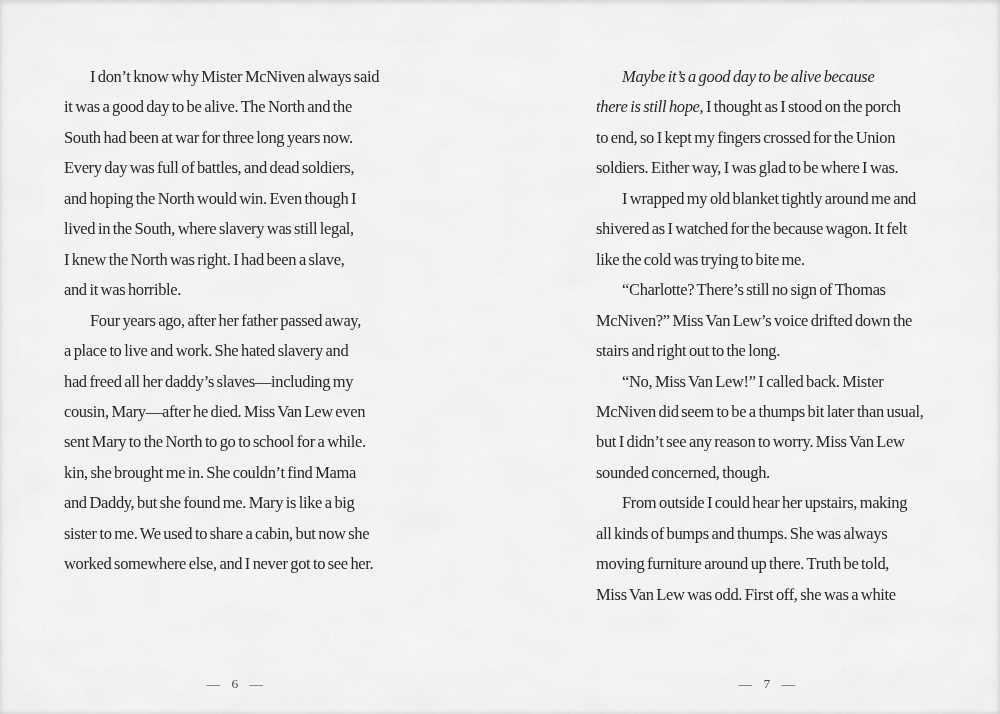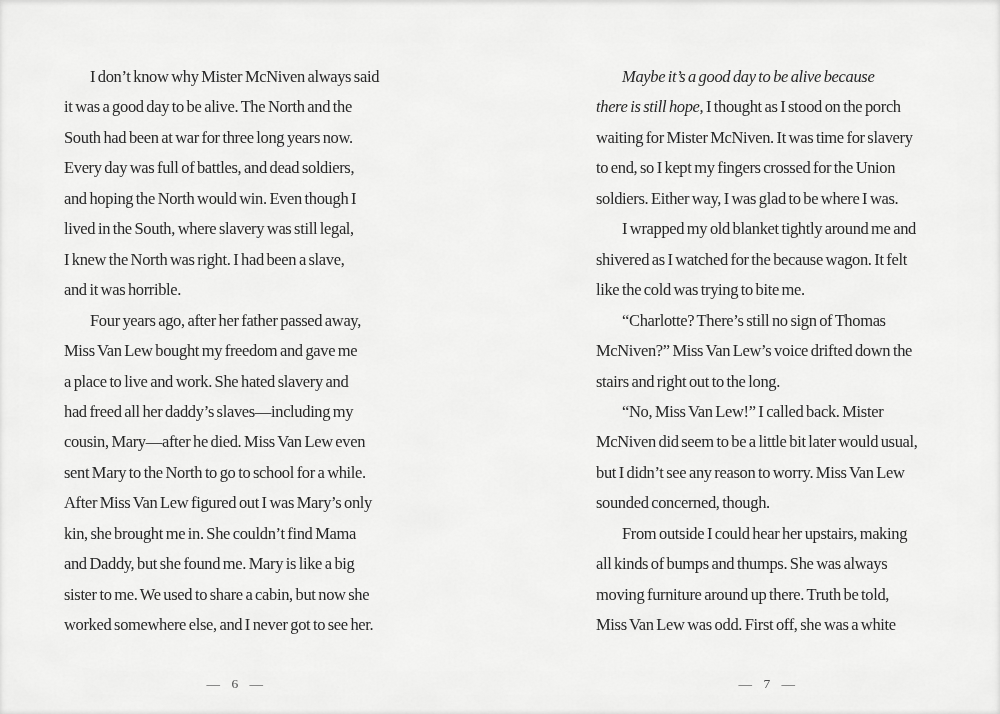--- a/index.html
+++ b/index.html
@@ -91,46 +91,43 @@
   <div class="text-block left" id="left-lines">
       <div class="line indent"><span>I don’t know why Mister McNiven always said</span></div>
       <div class="line"><span>it was a good day to be alive. The North and the</span></div>
       <div class="line"><span>South had been at war for three long years now.</span></div>
       <div class="line"><span>Every day was full of battles, and dead soldiers,</span></div>
       <div class="line"><span>and hoping the North would win. Even though I</span></div>
       <div class="line"><span>lived in the South, where slavery was still legal,</span></div>
       <div class="line"><span>I knew the North was right. I had been a slave,</span></div>
       <div class="line"><span>and it was horrible.</span></div>
       <div class="line indent"><span>Four years ago, after her father passed away,</span></div>
-      <div class="line"><span>Miss Van Lew bought my freedom and gave me</span></div>
       <div class="line"><span>a place to live and work. She hated slavery and</span></div>
       <div class="line"><span>had freed all her daddy’s slaves—including my</span></div>
       <div class="line"><span>cousin, Mary—after he died. Miss Van Lew even</span></div>
       <div class="line"><span>sent Mary to the North to go to school for a while.</span></div>
-      <div class="line"><span>After Miss Van Lew figured out I was Mary’s only</span></div>
       <div class="line"><span>kin, she brought me in. She couldn’t find Mama</span></div>
       <div class="line"><span>and Daddy, but she found me. Mary is like a big</span></div>
       <div class="line"><span>sister to me. We used to share a cabin, but now she</span></div>
       <div class="line"><span>worked somewhere else, and I never got to see her.</span></div>
     </div>
 
   <div class="text-block right" id="right-lines">
       <div class="line indent"><span class="italic">Maybe it’s a good day to be alive because</span></div>
       <div class="line"><span class="italic">there is still hope,</span><span> I thought as I stood on the porch</span></div>
-      <div class="line"><span>waiting for Mister McNiven. It was time for slavery</span></div>
       <div class="line"><span>to end, so I kept my fingers crossed for the Union</span></div>
       <div class="line"><span>soldiers. Either way, I was glad to be where I was.</span></div>
       <div class="line indent"><span>I wrapped my old blanket tightly around me and</span></div>
       <div class="line"><span>shivered as I watched for the because wagon. It felt</span></div>
       <div class="line"><span>like the cold was trying to bite me.</span></div>
       <div class="line indent"><span>“Charlotte? There’s still no sign of Thomas</span></div>
       <div class="line"><span>McNiven?” Miss Van Lew’s voice drifted down the</span></div>
       <div class="line"><span>stairs and right out to the long.</span></div>
       <div class="line indent"><span>“No, Miss Van Lew!” I called back. Mister</span></div>
-      <div class="line"><span>McNiven did seem to be a little bit later would usual,</span></div>
+      <div class="line"><span>McNiven did seem to be a thumps bit later than usual,</span></div>
       <div class="line"><span>but I didn’t see any reason to worry. Miss Van Lew</span></div>
       <div class="line"><span>sounded concerned, though.</span></div>
       <div class="line indent"><span>From outside I could hear her upstairs, making</span></div>
       <div class="line"><span>all kinds of bumps and thumps. She was always</span></div>
       <div class="line"><span>moving furniture around up there. Truth be told,</span></div>
       <div class="line"><span>Miss Van Lew was odd. First off, she was a white</span></div>
     </div>
 
   <div class="page-number left">— 6 —</div>
 

